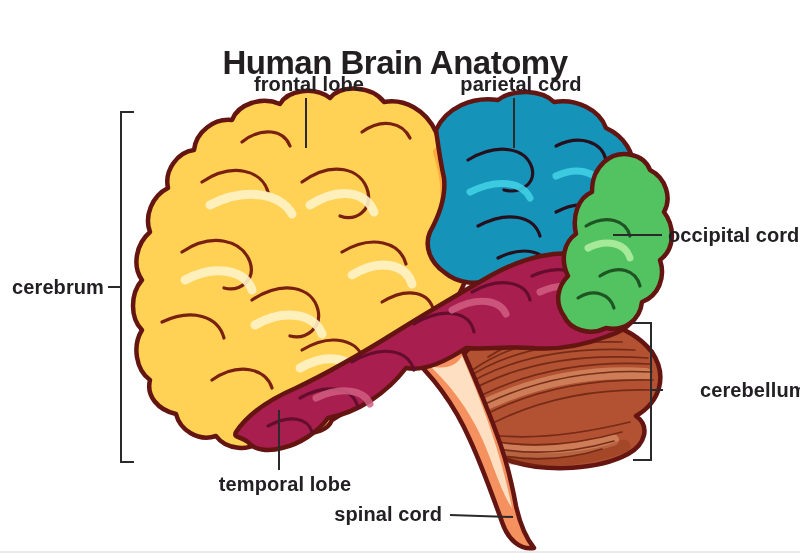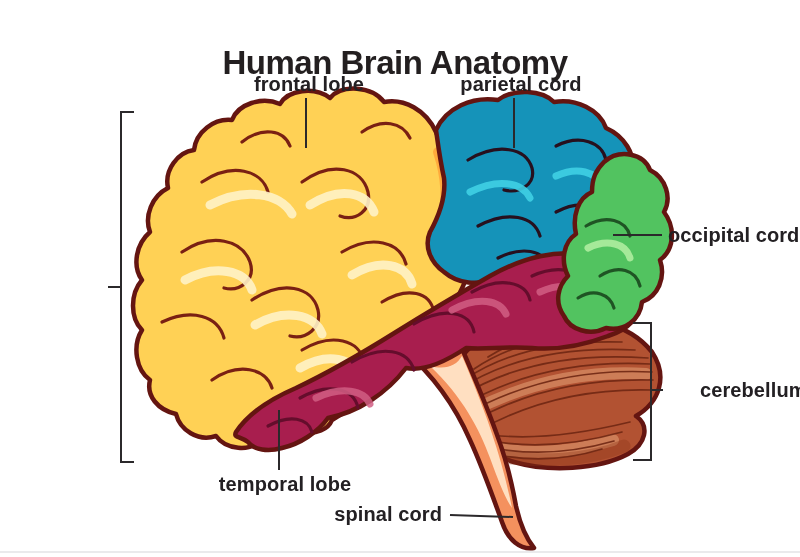--- a/index.html
+++ b/index.html
@@ -162,18 +162,19 @@
       <path class="ann" d="M 134,112 L 121,112 L 121,462 L 134,462 M 121,287 L 108,287"></path>
       <path class="ann" d="M 633,323 L 651,323 L 651,460 L 633,460 M 651,390 L 663,390"></path>
     </g>
   </svg>
 
   <h1 id="title">Human Brain Anatomy</h1>
 
   <div class="lbl ctr" style="left:309px;top:84px;">frontal lobe</div>
   <div class="lbl ctr" style="left:521px;top:84px;">parietal cord</div>
   <div class="lbl midL" style="left:668px;top:235px;">occipital cord</div>
+  <div class="lbl midR" style="left:104px;top:287px;">cerebrum</div>
   <div class="lbl midL" style="left:700px;top:390px;">cerebellum</div>
   <div class="lbl midR" style="left:442px;top:514px;">spinal cord</div>
   <div class="lbl ctr" style="left:285px;top:484px;">temporal lobe</div>
 
   <div id="divider"></div>
 </div>
 
 </body></html>

